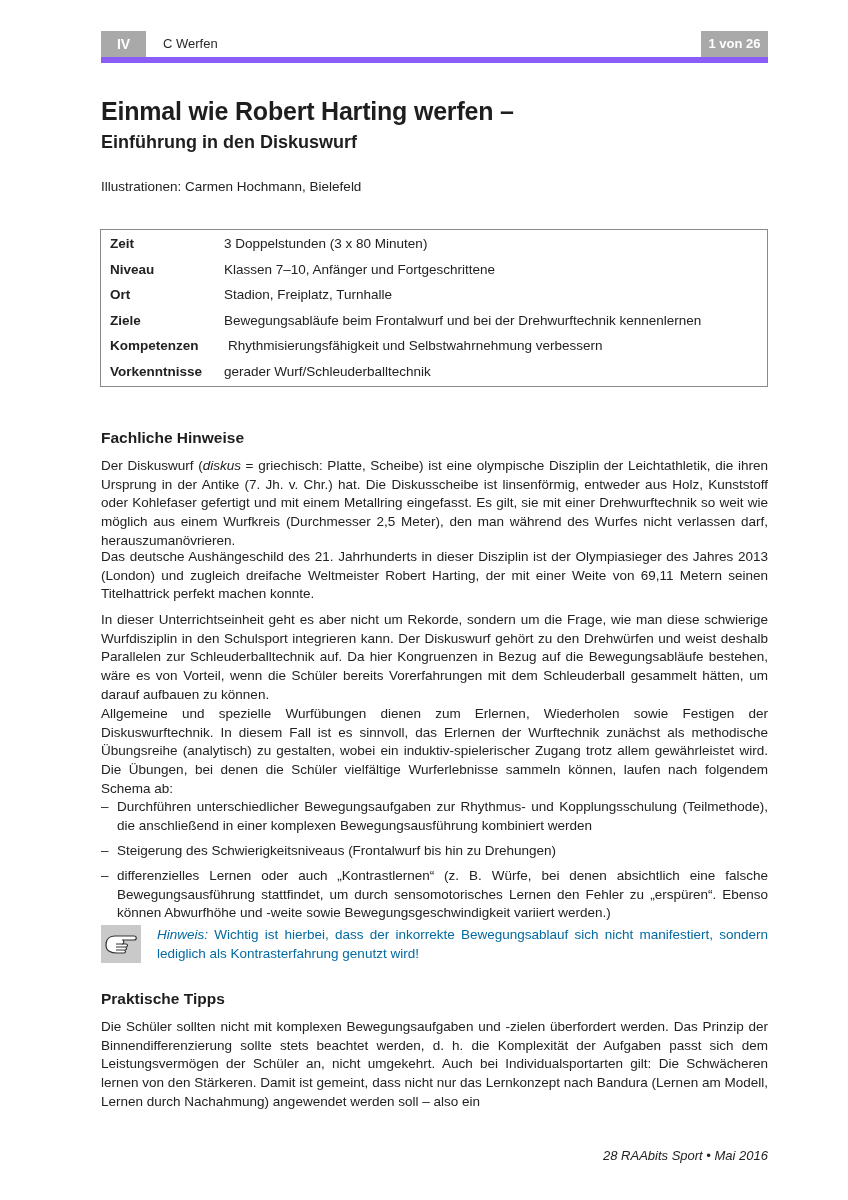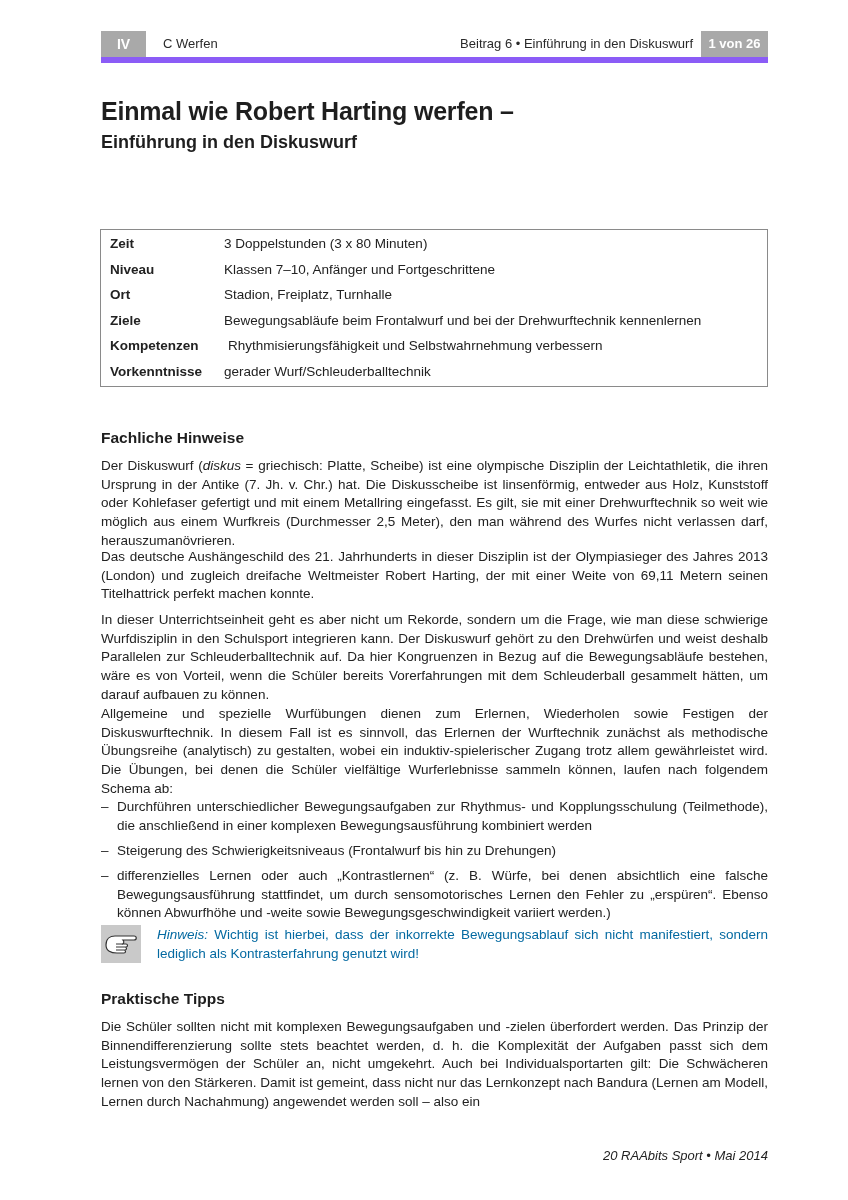--- a/index.html
+++ b/index.html
@@ -39,27 +39,27 @@
                  line-height: 18.7px; color: #0369a1; text-align: justify; }
 
     .footer { position: absolute; right: 80px; top: 1148px; font-size: 13px; font-style: italic; color: #222; }
   </style>
 </head>
 <body>
 
 <div class="header">
   <div class="hdr-section">IV</div>
   <div class="hdr-chapter">C Werfen</div>
-  <div class="hdr-article">Beitrag 6 • Einführung in den Diskuswurf</div>
   <div class="hdr-page">1 von 26</div>
 </div>
 
 <div class="title">Einmal wie Robert Harting werfen –</div>
 <div class="subtitle">Einführung in den Diskuswurf</div>
 <div class="authors">
+  <div>Illustrationen: Carmen Hochmann, Bielefeld</div>
 </div>
 
 <div class="info-box">
   <div class="info-row" style="top:5px;">
     <span class="info-label">Zeit</span>
     <span class="info-value">3 Doppelstunden (3 x 80 Minuten)</span>
   </div>
   <div class="info-row" style="top:30.5px;">
     <span class="info-label">Niveau</span>
     <span class="info-value">Klassen 7–10, Anfänger und Fortgeschrittene</span>
@@ -109,13 +109,13 @@
   <svg width="40" height="38" viewBox="0 0 40 38">
     <path d="M5 20 C5 14 9 11 14 11 L33 11 C36 11 36 15 33 15 L22 15 C23 16 23 18 22 19 L25 19 C27 19 27 22 25 22 L24 22 C26 22 26 25 24 25 L23 25 C25 25 25 28 23 28 L16 28 C10 28 5 26 5 20 Z" fill="#ffffff" stroke="#333" stroke-width="1.2"></path>
     <path d="M15 19 L22 19 M15 22 L24 22 M15 25 L23 25" stroke="#333" stroke-width="1" fill="none"></path>
   </svg>
 </div>
 <div class="hint-text"><i>Hinweis:</i><span> Wichtig ist hierbei, dass der inkorrekte Bewegungsablauf sich nicht manifestiert, sondern lediglich als Kontrasterfahrung genutzt wird!</span></div>
 
 <div class="h2" style="top:990px;">Praktische Tipps</div>
 <div class="para" style="top:1018px;">Die Schüler sollten nicht mit komplexen Bewegungsaufgaben und -zielen überfordert werden. Das Prinzip der Binnendifferenzierung sollte stets beachtet werden, d. h. die Komplexität der Aufgaben passt sich dem Leistungsvermögen der Schüler an, nicht umgekehrt. Auch bei Individualsportarten gilt: Die Schwächeren lernen von den Stärkeren. Damit ist gemeint, dass nicht nur das Lernkonzept nach Bandura (Lernen am Modell, Lernen durch Nachahmung) angewendet werden soll – also ein</div>
 
-<div class="footer">20  RAAbits Sport  •  Mai 2014</div>
+<div class="footer">28  RAAbits Sport  •  Mai 2016</div>
 
 </body></html>

